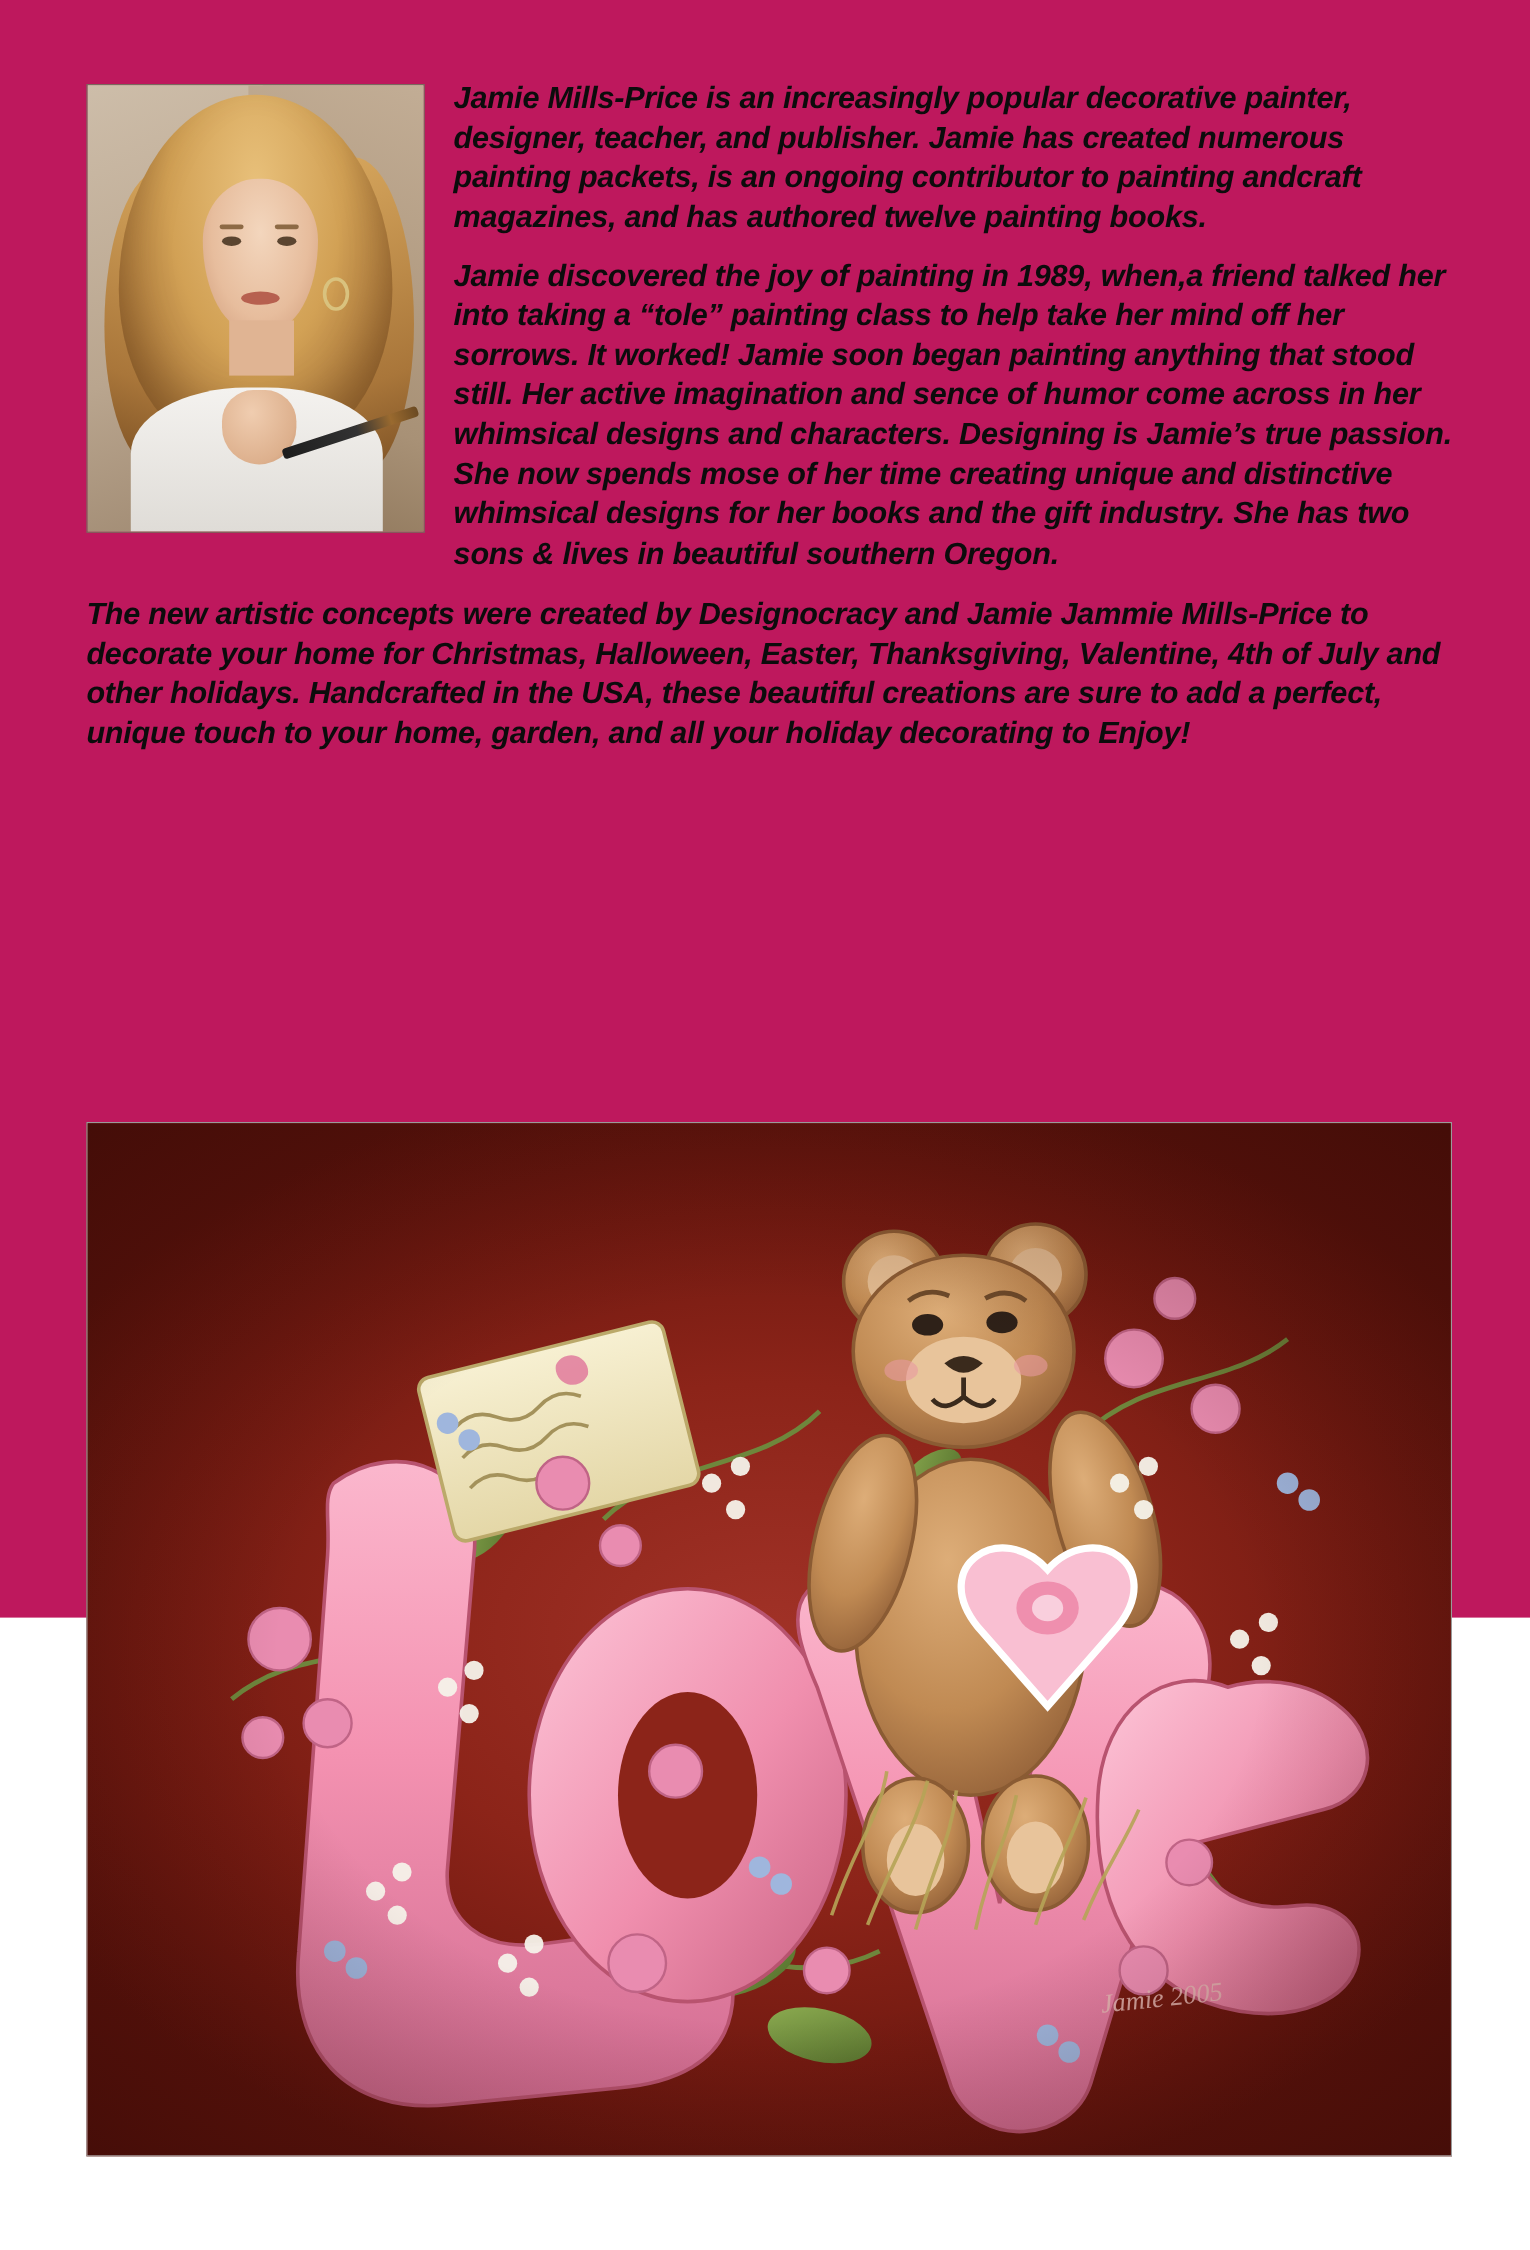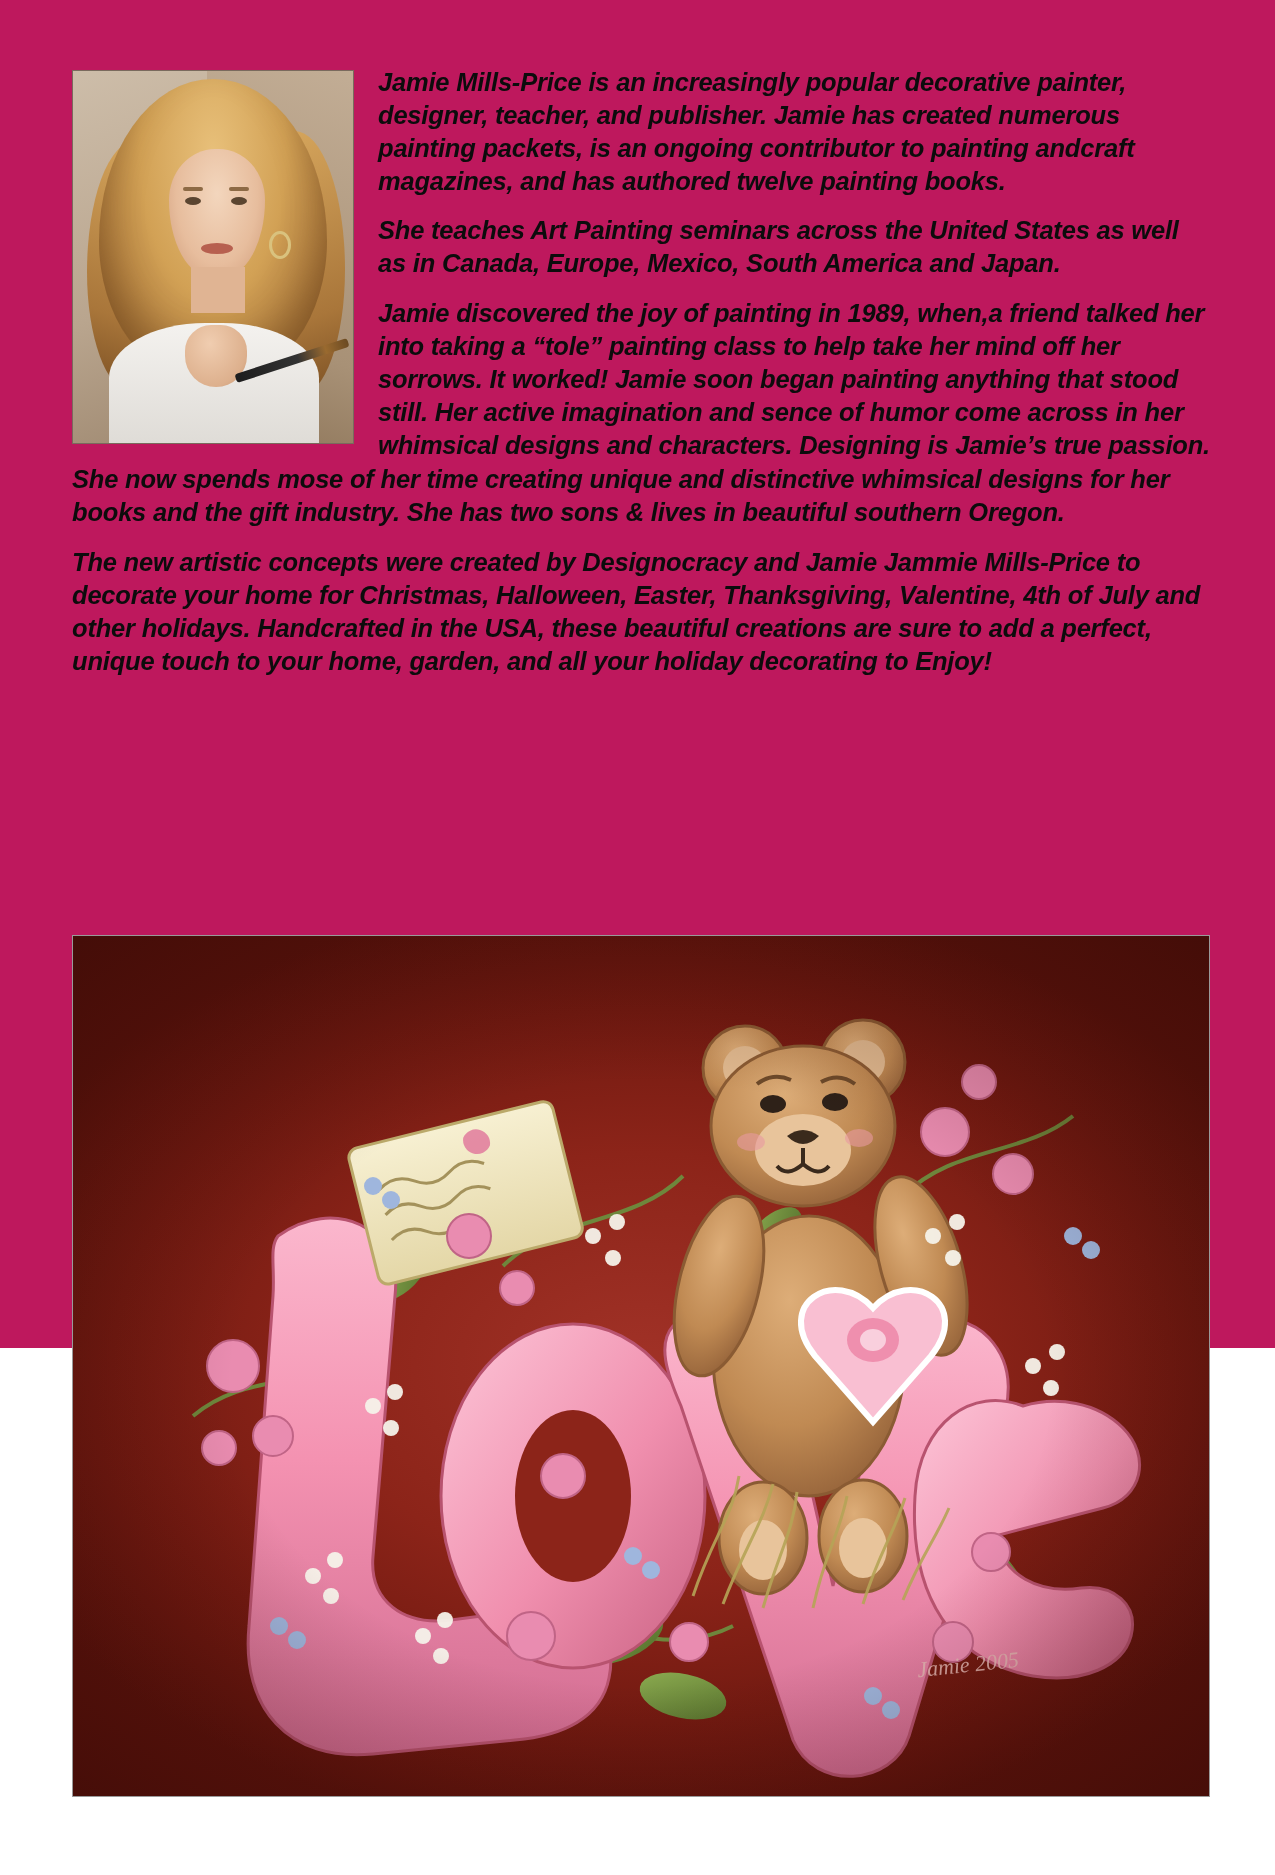--- a/index.html
+++ b/index.html
@@ -200,21 +200,20 @@
       <div class="mouth"></div>
       <div class="earring"></div>
       <div class="neck"></div>
       <div class="shirt"></div>
       <div class="hand"></div>
       <div class="brush"></div>
       <span class="sr-only">portrait-photo-of-jamie-mills-price</span>
     </div>
 
     <p class="para tight">Jamie Mills-Price is an increasingly popular decorative painter, designer, teacher, and publisher. Jamie has created numerous painting packets, is an ongoing contributor to painting andcraft magazines, and has authored twelve painting books.</p>
-    <p class="para">She teaches Art Painting seminars across the United States as well as in Canada, Europe, Mexico, South America and Japan.</p>
     <p class="para">Jamie discovered the joy of painting in 1989, when,a friend talked her into taking a “tole” painting class to help take her mind off her sorrows. It worked! Jamie soon began painting anything that stood still. Her active imagination and sence of humor come across in her whimsical designs and characters. Designing is Jamie’s true passion. She now spends mose of her time creating unique and distinctive whimsical designs for her books and the gift industry. She has two sons &amp; lives in beautiful southern Oregon.</p>
     <p class="para">The new artistic concepts were created by Designocracy and Jamie Jammie Mills-Price to decorate your home for Christmas, Halloween, Easter, Thanksgiving, Valentine, 4th of July and other holidays. Handcrafted in the USA, these beautiful creations are sure to add a perfect, unique touch to your home, garden, and all your holiday decorating to Enjoy!</p>
   </div>
 
   <div class="artwork-wrap">
     <div class="art-bg"></div>
 
     <svg class="letters" viewBox="0 0 1136 860" preserveAspectRatio="none">
       <defs>
         <linearGradient id="pinkG" x1="0" y1="0" x2="0" y2="1">

